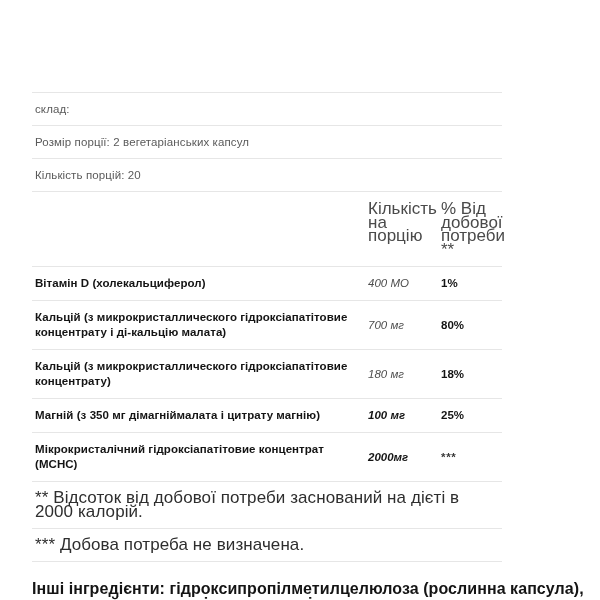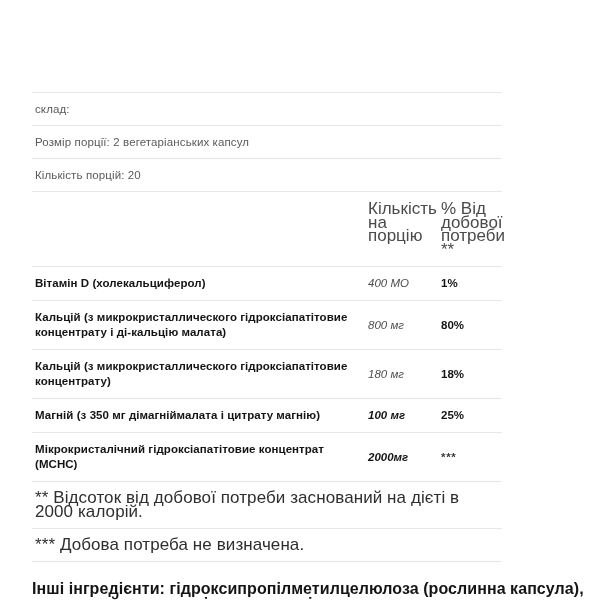--- a/index.html
+++ b/index.html
@@ -185,21 +185,21 @@
         <td class="amount">400 МО</td>
         <td class="pct">1%</td>
       </tr>
 
       <tr class="hr-row">
         <td colspan="3"></td>
       </tr>
 
       <tr class="nut-row">
         <td class="name">Кальцій (з микрокристаллического гідроксіапатітовие концентрату і ді-кальцію малата)</td>
-        <td class="amount">800 мг</td>
+        <td class="amount">700 мг</td>
         <td class="pct">80%</td>
       </tr>
 
       <tr class="hr-row">
         <td colspan="3"></td>
       </tr>
 
       <tr class="nut-row">
         <td class="name">Кальцій (з микрокристаллического гідроксіапатітовие концентрату)</td>
         <td class="amount">180 мг</td>

